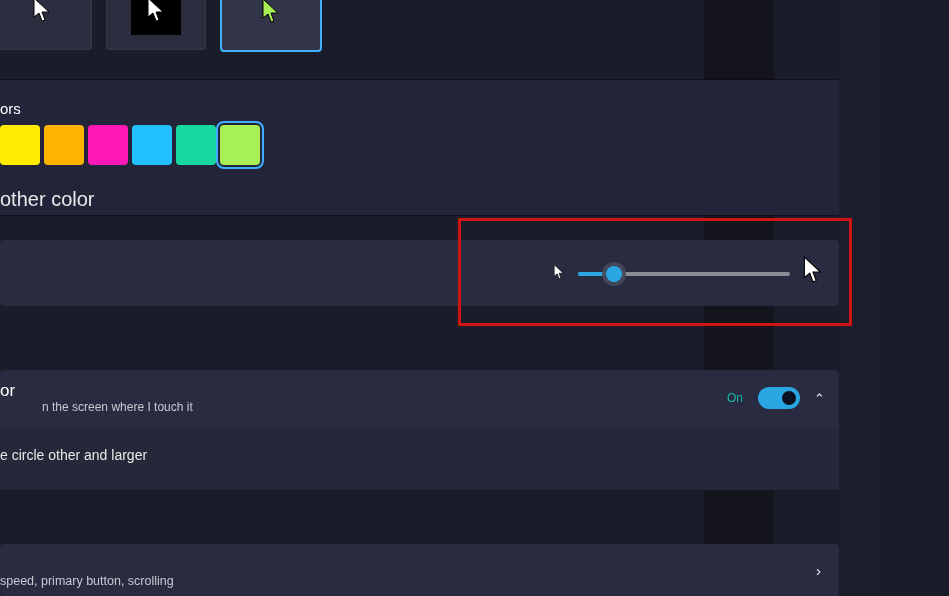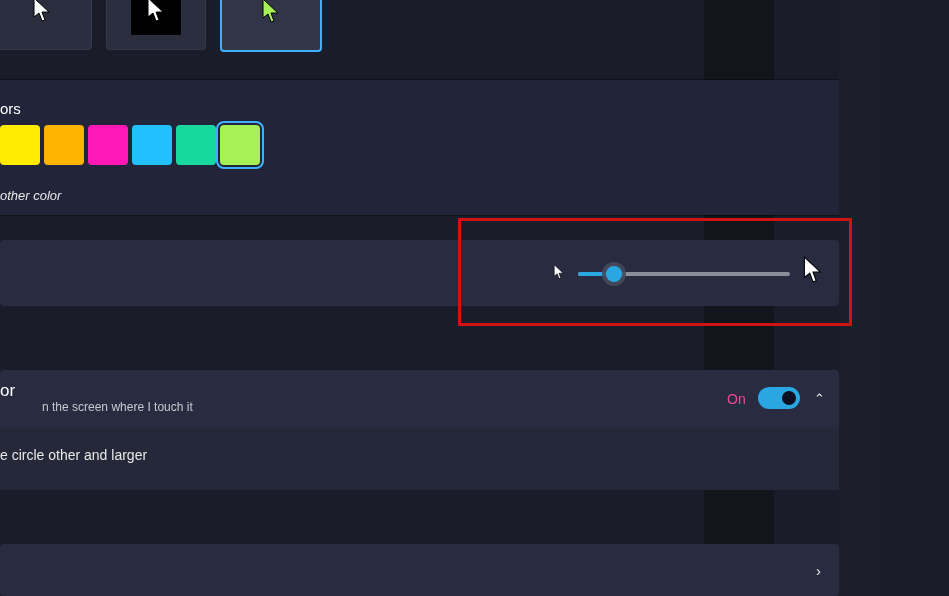--- a/index.html
+++ b/index.html
@@ -97,21 +97,21 @@
     width: 40px; height: 40px;
     border-radius: 4px;
   }
   .swatch.sel {
     outline: 2px solid #3fb0ff;
     outline-offset: 2px;
   }
   .other-color {
     position:absolute;
     top: 188px; left:0;
-    font-size:13px; color:#e8e8e8;font-style:italic;
+    font-size:20px; color:#e8e8e8;
   }
 
   
   .slider-card {
     position:absolute;
     top: 240px;
     left: 0;
     width: 839px;
     height: 66px;
     background: #292c40;
@@ -181,21 +181,21 @@
     font-size:17px; color:#fff;
   }
   .touch-sub {
     position:absolute;
     top: 400px; left:10px;
     font-size:12px; color:#c7c9d1;padding-left:32px;
   }
   .toggle-label {
     position:absolute;
     top: 391px; left: 727px;
-    font-size:14px; color:#ec4899;
+    font-size:12px; color:#14b8a6;
   }
   .toggle {
     position:absolute;
     top: 387px; left: 758px;
     width: 42px; height: 22px;
     background:#2aa7e3;
     border-radius: 11px;
   }
   .toggle .knob {
     position:absolute;
@@ -319,15 +319,16 @@
   <div class="toggle-label">On</div>
   <div class="toggle">
       <div class="knob"></div>
     </div>
   <div class="chevron-up">⌃</div>
 
   <div class="touch-sub-section"></div>
   <div class="touch-sub-text">e circle other and larger</div>
 
   <div class="mouse-row"></div>
+  <div class="mouse-sub">speed, primary button, scrolling</div>
   <div class="chevron-right">›</div>
 
 </div>
 
 </body></html>

